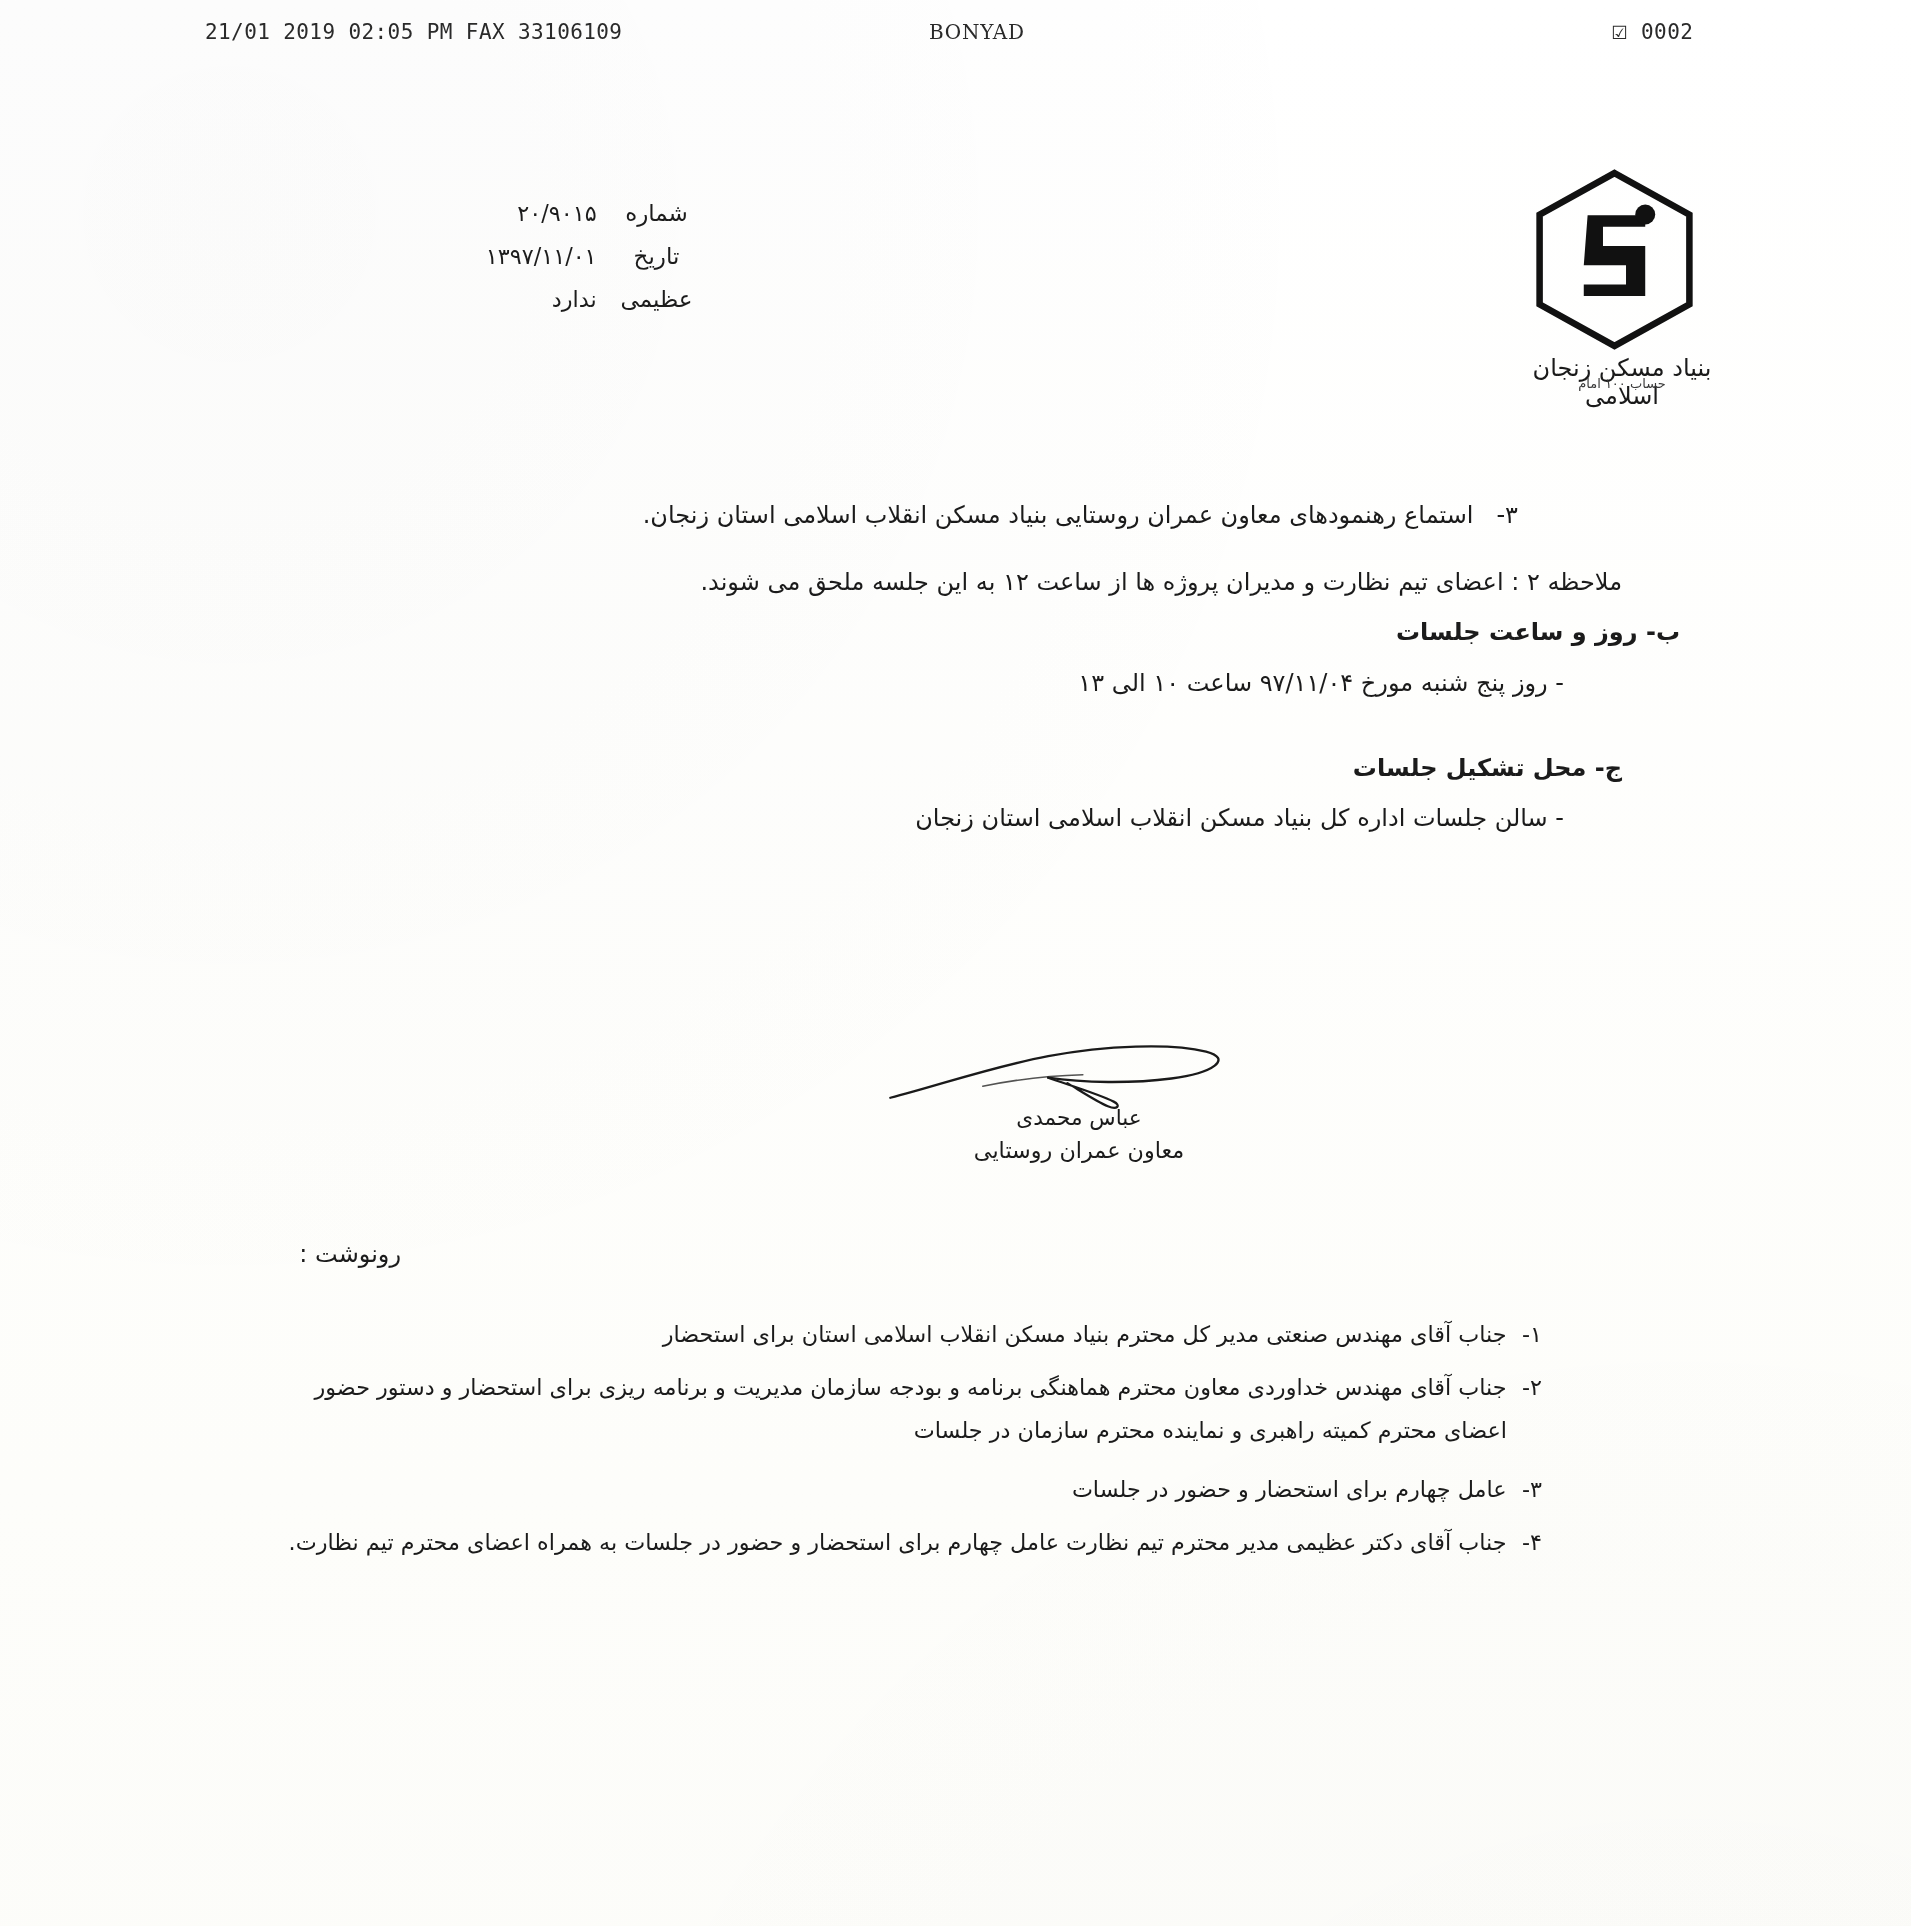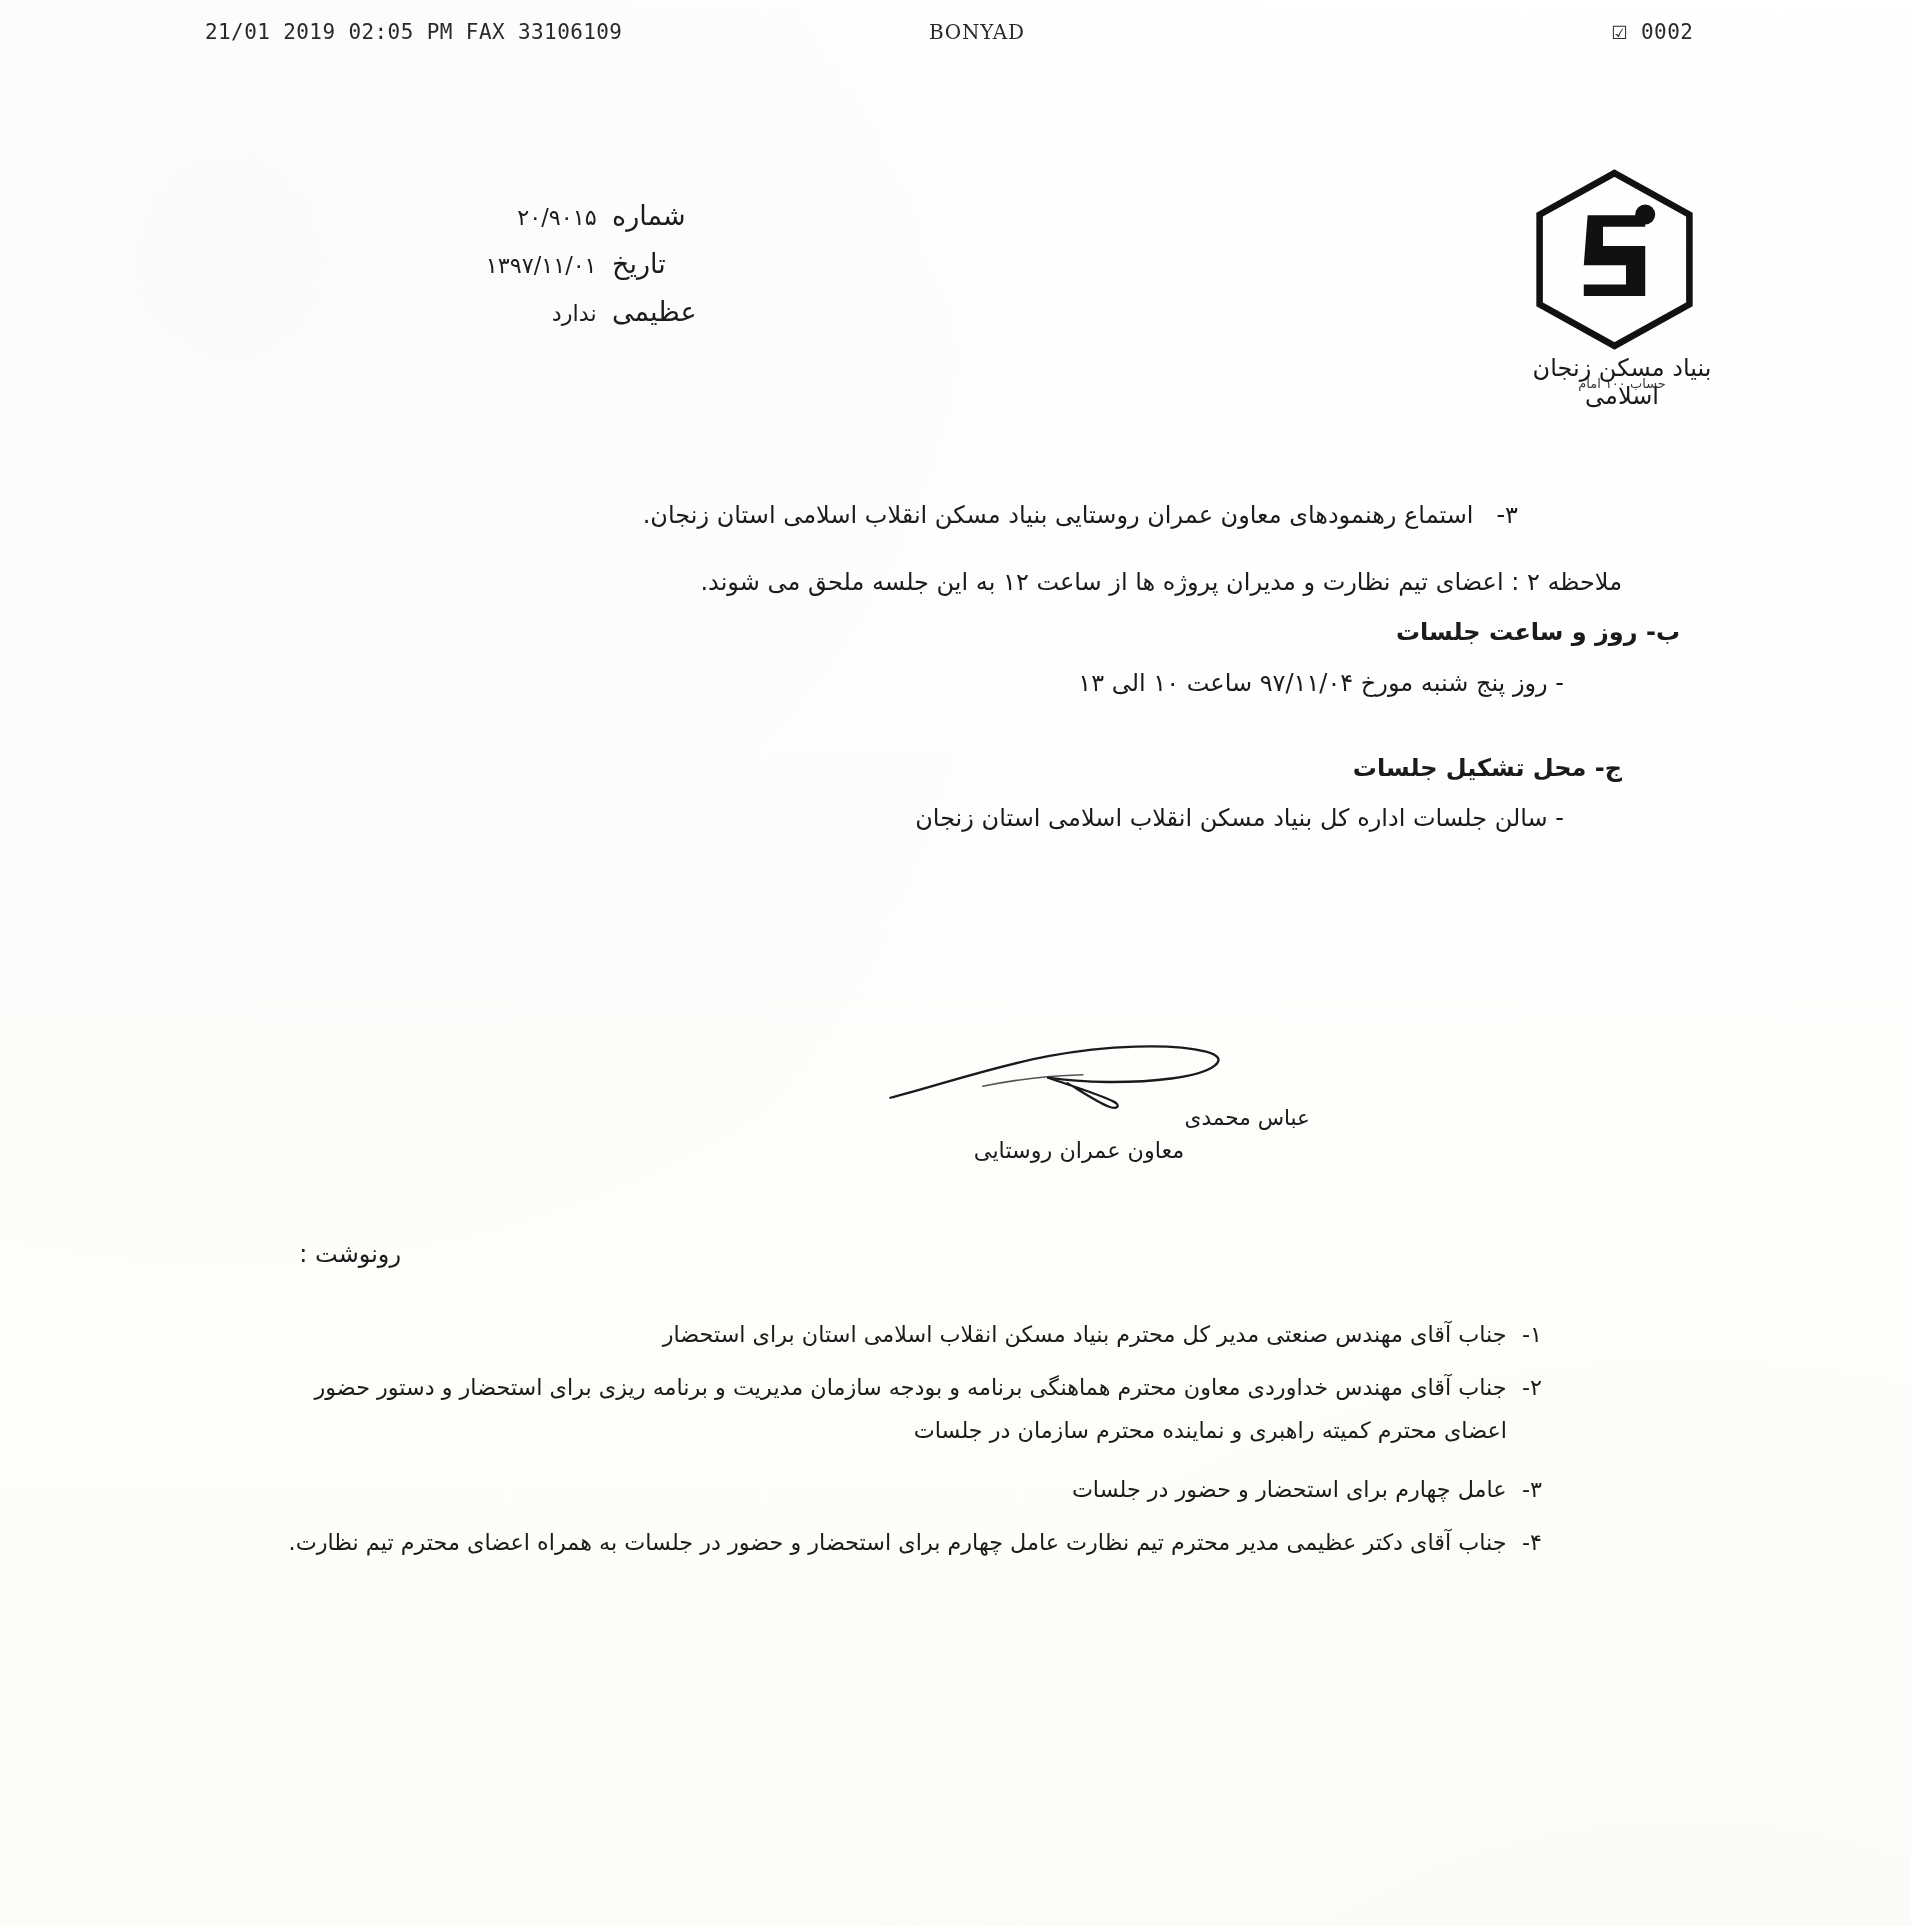--- a/index.html
+++ b/index.html
@@ -79,22 +79,22 @@
   .meta-row {
     display: flex;
     align-items: baseline;
     justify-content: flex-start;
     gap: 15.4px;
     margin-bottom: 17px;
     font-size: 21.6px;
   }
   .meta-label {
     min-width: 89px;
-    text-align: left;
-    font-size: 27px;
+    text-align: center;
+    font-size: 23px;
     letter-spacing: 0.4px;
   }
   .meta-value {
     font-size: 22.3px;
     letter-spacing: 0.8px;
   }
 
   
   .logo-wrap {
     position: absolute;
@@ -163,21 +163,20 @@
     width: 462px;
     text-align: center;
     direction: rtl;
   }
   .sign-svg { display: block; margin: 0 auto; }
   .sign-name {
     font-size: 21.6px;
     color: #1b1b1b;
     margin-top: -11.6px;
     letter-spacing: 0.4px;
-    text-align: right;
   }
   .sign-title {
     font-size: 22.3px;
     color: #1b1b1b;
     margin-top: 7px;
   }
 
   
   .cc-head {
     position: absolute;

